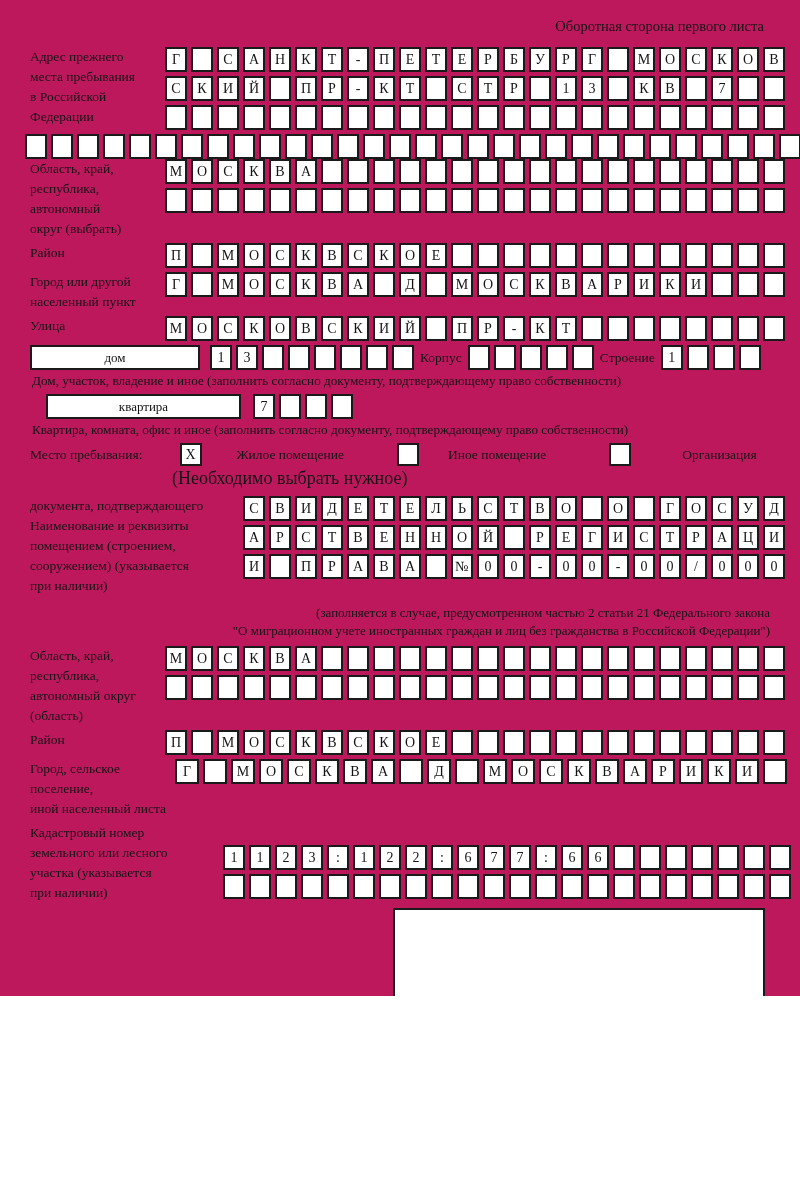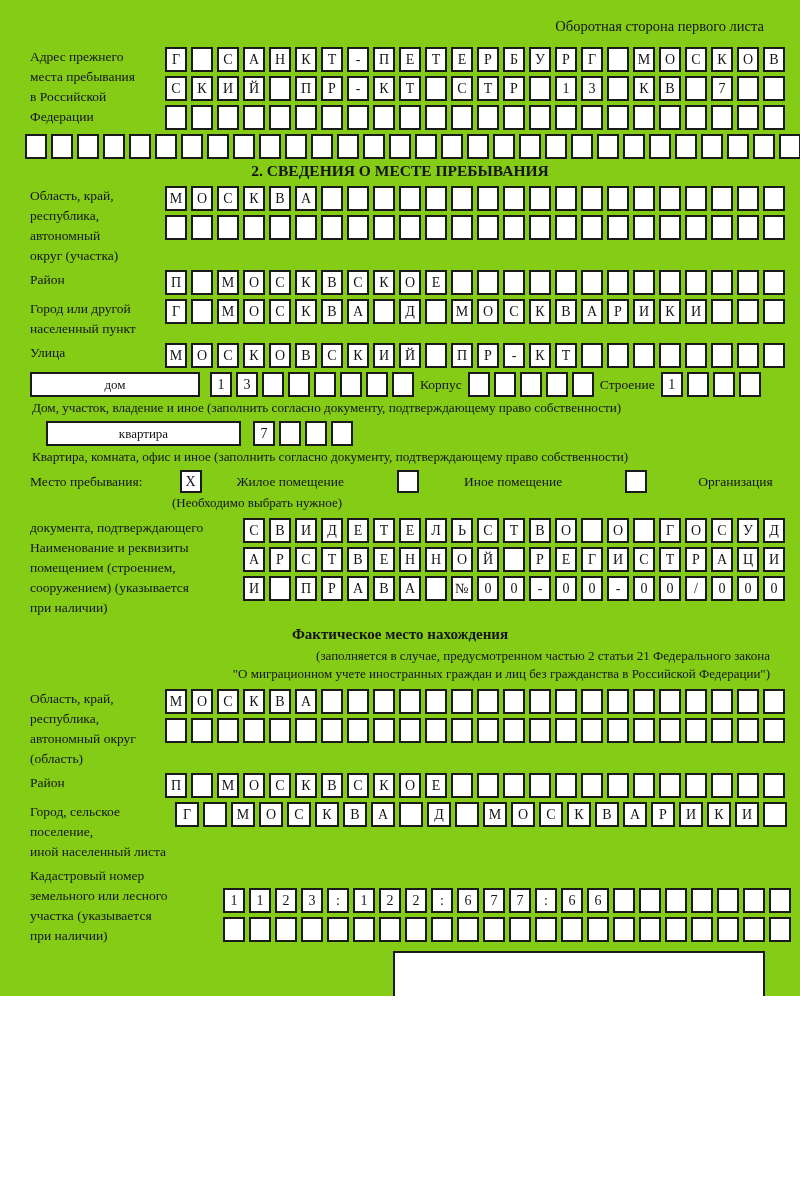--- a/index.html
+++ b/index.html
@@ -1,20 +1,20 @@
 <!DOCTYPE html>
 <html><head>
 <meta charset="utf-8">
 <style>
   * { box-sizing: border-box; }
   html, body { margin: 0; padding: 0; background: #fff; }
   .page {
     width: 800px; height: 996px; overflow: hidden; position: relative;
     padding: 18px 8px 0 30px;
-    font-family: "Liberation Serif", serif; color: #141414; background: #84cc16;
+    font-family: "Liberation Serif", serif; color: #141414; background: #be185d;
   }
   .hdr { text-align: right; padding-right: 28px; font-size: 14.5px; margin-bottom: 12px; }
 
   .field { display: flex; align-items: flex-start; margin-bottom: 4px; }
   .flabel { flex: 0 0 135px; font-size: 13.5px; line-height: 20px; padding-right: 4px; }
   .flabel.w145 { flex-basis: 145px; }
   .flabel.w213 { flex-basis: 213px; }
   .flabel.w193 { flex-basis: 193px; }
   .rows { display: flex; flex-direction: column; gap: 4px; }
 
@@ -37,21 +37,21 @@
   }
   .dom-box { width: 170px; margin-right: 10px; }
   .kv-box { width: 195px; margin-right: 12px; margin-left: 16px; }
   .hr-label { font-size: 13.5px; line-height: 25px; margin: 0 6px; }
 
   .stayrow { display: flex; align-items: center; margin: 4px 0 2px; font-size: 13.5px; gap: 27px; }
   .checkbox {
     width: 22px; height: 23px; border: 2px solid #1a1a1a; text-align: center;
     font-size: 14px; line-height: 19px; flex: 0 0 22px; background: #fff;
   }
-  .stay-note { font-size: 13px; margin: 0 0 7px 142px; }
+  .stay-note { font-size: 18px; margin: 0 0 7px 142px; }
 
   .actual-title { text-align: center; font-weight: bold; font-size: 15px; margin: 8px 22px 4px 0; }
   .actual-note { text-align: right; font-size: 13px; line-height: 18px; margin-right: 22px; }
   .actual-note-wrap { margin-bottom: 6px; }
 
   .cad-rows { margin-top: 22px; }
 
   .stamp-wrap { margin-left: 363px; margin-top: 3px; width: 372px; }
   .stamp-box { width: 372px; height: 174px; border: 2px solid #1a1a1a; background: #fff; }
   .stamp-caption { width: 440px; margin-left: -34px; text-align: center; font-size: 13.5px; line-height: 18px; margin-top: 5px; }
@@ -177,28 +177,27 @@
       <span class="cell"></span>
       <span class="cell"></span>
       <span class="cell"></span>
       <span class="cell"></span>
       <span class="cell"></span>
       <span class="cell"></span>
       <span class="cell"></span>
       <span class="cell"></span>
     </div>
 
-  <div class="h2">2. СВЕДЕНИЯ О МЕСТЕ ПРЕБЫВАНИЯ</div>
 
   <div class="field">
     <div class="flabel">
       <div>Область, край,</div>
       <div>республика,</div>
       <div>автономный</div>
-      <div>округ (участка)</div>
+      <div>округ (выбрать)</div>
     </div>
     <div class="rows">
       <div class="cellrow">
           <span class="cell">М</span>
           <span class="cell">О</span>
           <span class="cell">С</span>
           <span class="cell">К</span>
           <span class="cell">В</span>
           <span class="cell">А</span>
           <span class="cell"></span>
@@ -381,21 +380,21 @@
         <span class="cell"></span>
       </div>
   </div>
   <div class="note-left">Квартира, комната, офис и иное (заполнить согласно документу, подтверждающему право собственности)</div>
 
   <div class="stayrow">
     <span>Место пребывания:</span>
     <span class="checkbox" style="margin-left:10px">X</span>
     <span style="margin-left:8px">Жилое помещение</span>
     <span class="checkbox" style="margin-left:26px"></span>
-    <span style="margin-left:18px">Иное помещение</span>
+    <span style="margin-left:2px">Иное помещение</span>
     <span class="checkbox" style="margin-left:36px"></span>
     <span style="margin-left:24px">Организация</span>
   </div>
   <div class="stay-note">(Необходимо выбрать нужное)</div>
 
   <div class="field" style="margin-bottom:8px">
     <div class="flabel w213">
       <div>документа, подтверждающего</div>
       <div>Наименование и реквизиты</div>
       <div>помещением (строением,</div>
@@ -468,21 +467,20 @@
           <span class="cell">0</span>
           <span class="cell">0</span>
           <span class="cell">/</span>
           <span class="cell">0</span>
           <span class="cell">0</span>
           <span class="cell">0</span>
         </div>
     </div>
   </div>
 
-  <div class="actual-title">Фактическое место нахождения</div>
   <div class="actual-note-wrap">
     <div class="actual-note">(заполняется в случае, предусмотренном частью 2 статьи 21 Федерального закона</div>
     <div class="actual-note">"О миграционном учете иностранных граждан и лиц без гражданства в Российской Федерации")</div>
   </div>
 
   <div class="field">
     <div class="flabel">
       <div>Область, край,</div>
       <div>республика,</div>
       <div>автономный округ</div>

